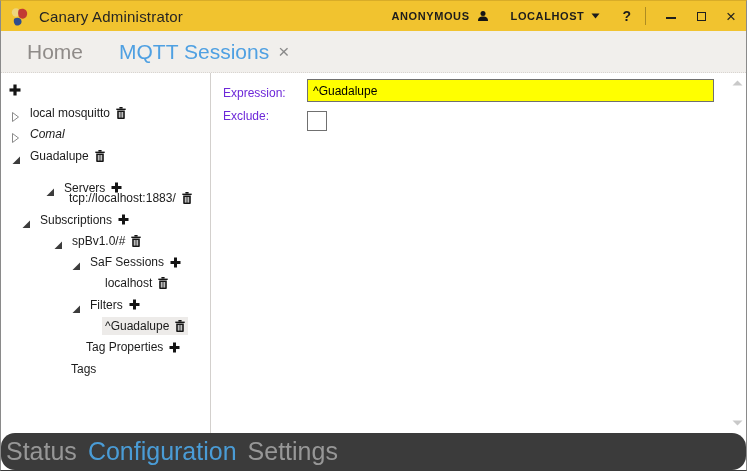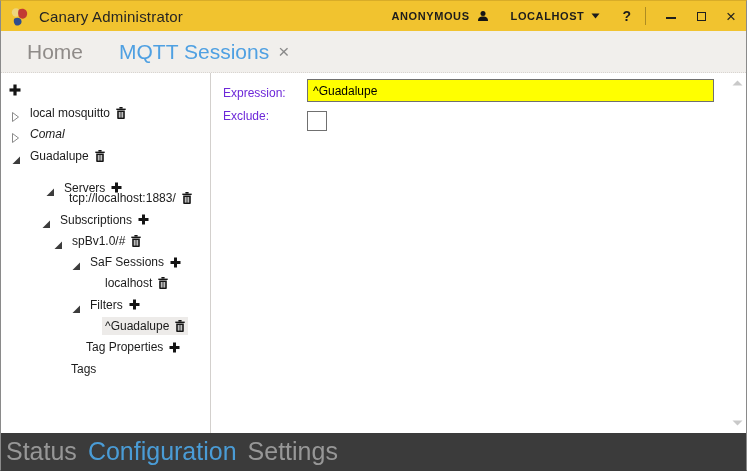--- a/index.html
+++ b/index.html
@@ -69,21 +69,21 @@
   }
   .exclude-box { position:absolute; left:306px; top:38px; width:20px; height:20px;
                  background:#fff; border:1px solid #707070; }
 
   
   .sb-arrow { position:absolute; left:731px; width:11px; height:6px; }
 
   
   .footer {
     position:absolute; left:0; top:432px; width:745px; height:37px;
-    background:#3b3b3b; display:flex; align-items:center; padding-left:5px;
+    background:#3b3b3b; display:flex; align-items:center; padding-left:5px;border-radius:14px;
   }
   .foot-item { font-size:25px; color:#979797; margin-right:11px; cursor:default; }
   .foot-item.active { color:#4a9cd6; }
 </style>
 </head>
 <body>
 
 <div class="window">
 
   <div class="titlebar">
@@ -215,21 +215,21 @@
                   <rect x="3.4" y="0" width="3.2" height="1.6" fill="#141414"></rect>
                   <rect x="0.3" y="1.6" width="9.4" height="1.4" fill="#141414"></rect>
                   <path d="M1.2 3.6 H8.8 V11.2 C8.8 11.7 8.4 12 8 12 H2 C1.6 12 1.2 11.7 1.2 11.2 Z M3.2 5 V10.4 M5 5 V10.4 M6.8 5 V10.4" fill="#141414"></path>
                   <line x1="3.3" y1="5" x2="3.3" y2="10.6" stroke="#fff" stroke-width="0.9"></line>
                   <line x1="5" y1="5" x2="5" y2="10.6" stroke="#fff" stroke-width="0.9"></line>
                   <line x1="6.7" y1="5" x2="6.7" y2="10.6" stroke="#fff" stroke-width="0.9"></line>
                 </svg>
               </span>
             </span>
           </div>
-          <div class="tree-row" style="left: 40px; top: 136px; justify-content: flex-end;">
+          <div class="tree-row" style="left: 20px; top: 136px; justify-content: flex-end;">
             <span class="expander"><svg width="10" height="10" viewBox="0 0 10 10">
                 <polygon points="9,1.5 9,9 1.5,9" fill="#3c3c3c"></polygon>
               </svg></span>
             <span class="row-body">
               <span class="tree-label">Subscriptions</span>
               <span class="row-icon">
                 <svg width="11" height="11" viewBox="0 0 11 11">
                   <rect x="4" y="0.5" width="3" height="10" fill="#141414"></rect>
                   <rect x="0.5" y="4" width="10" height="3" fill="#141414"></rect>
                 </svg>

